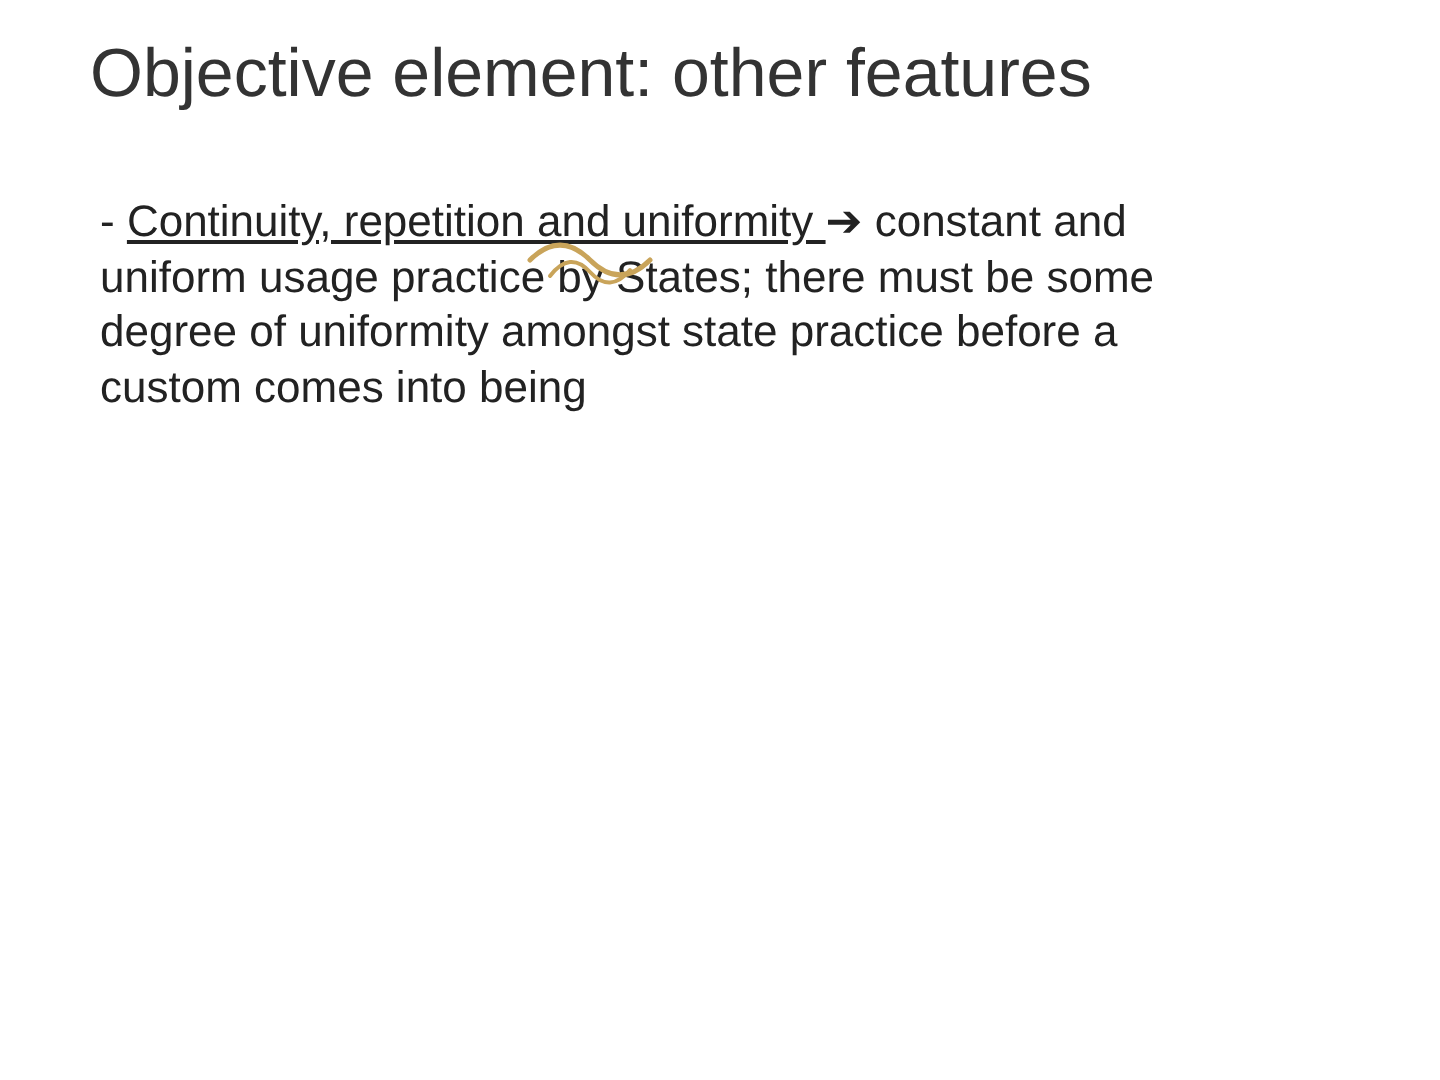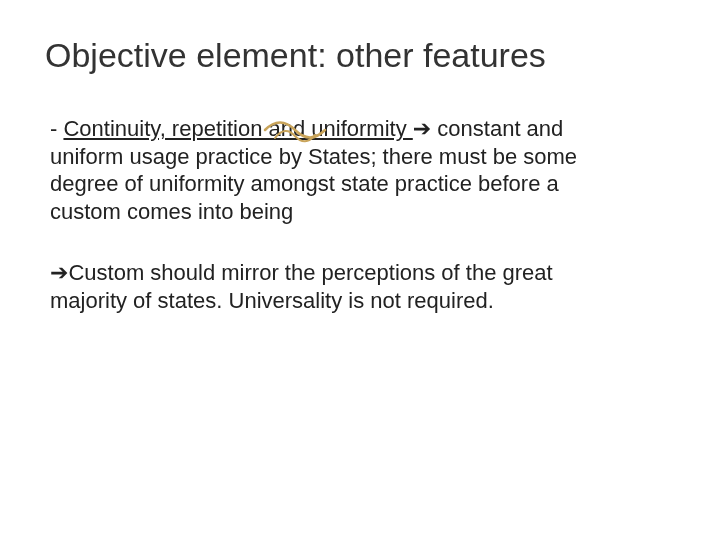--- a/index.html
+++ b/index.html
@@ -1,21 +1,21 @@
 <!DOCTYPE html>
 <html><head>
 <meta charset="utf-8">
 <style>
   * { margin: 0; padding: 0; box-sizing: border-box; }
   html, body { width: 720px; height: 540px; background: #fff; font-family: Arial, Helvetica, sans-serif; color: #000; }
   .slide {
     width: 652px;
     height: 540px;
     position: relative;
-    padding: 36px 50px 30px 50px;
+    padding: 18px 50px 30px 50px;
   }
   .title {
     font-size: 34px;
     font-weight: 400;
     color: #333;
     margin-bottom: 40px;
     margin-left: -5px;
   }
   .flourish {
     position: absolute;
@@ -44,18 +44,15 @@
 
   <svg class="flourish" viewBox="0 0 70 40">
     <path d="M5 20 Q 20 5 35 20 Q 50 35 65 20" stroke="#c9a45a" stroke-width="2.5" fill="none" stroke-linecap="round"></path>
     <path d="M15 28 Q 25 15 35 26 Q 45 37 55 25" stroke="#c9a45a" stroke-width="2" fill="none" stroke-linecap="round"></path>
   </svg>
 
   <p class="para">
     <span>- </span><span class="underline">Continuity, repetition and uniformity </span><span class="arrow">➔</span><span> constant and uniform usage practice by States; there must be some degree of uniformity amongst state practice before a custom comes into being</span>
   </p>
 
-  <p class="para">
-    <span class="arrow">➔</span><span>Custom should mirror the perceptions of the great majority of states. Universality is not required.</span>
-  </p>
 
 
 </div>
 
 </body></html>

